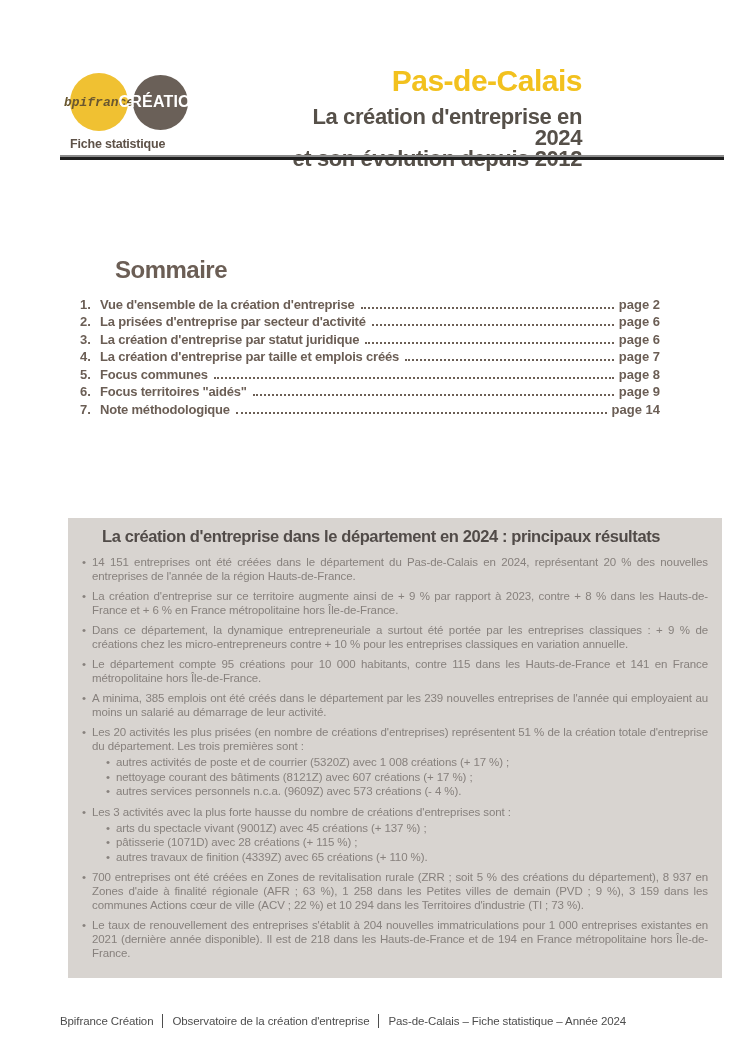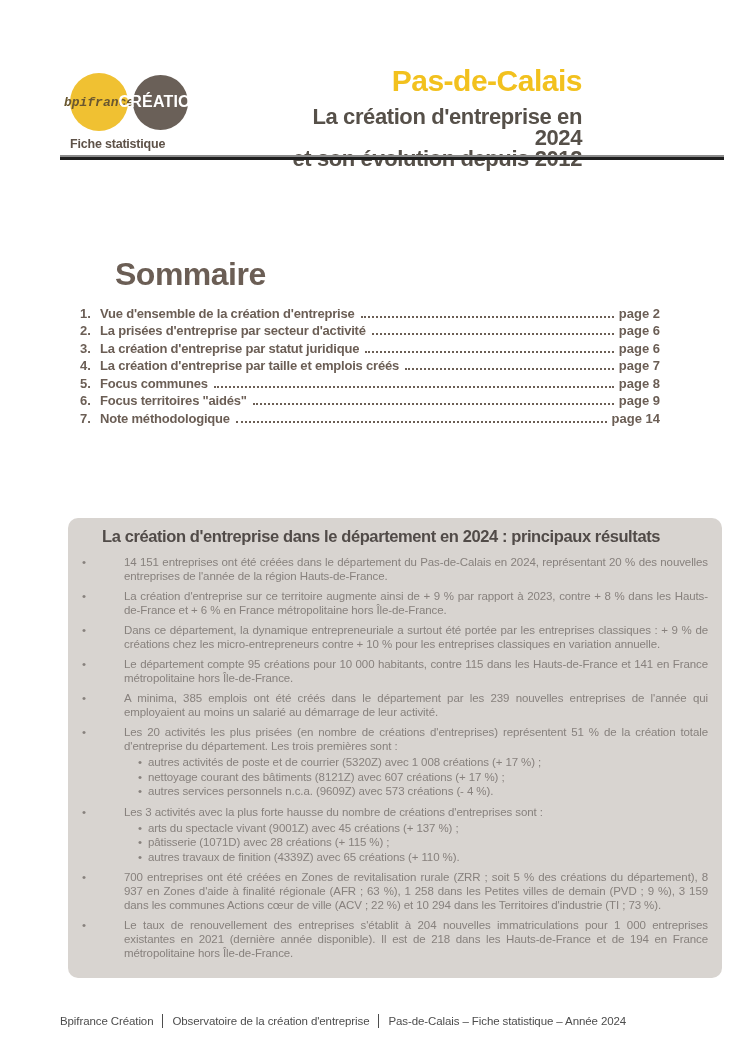--- a/index.html
+++ b/index.html
@@ -40,41 +40,41 @@
   }
 
   .double-rule {
     position:absolute; left:60px; top:155px; width:664px; height:3px;
     border-top:2px solid #8c8c8c; border-bottom:3px solid #1e1e1e; background:#ffffff;
   }
 
   
   .sommaire { position:absolute; left:80px; top:256px; width:580px; }
   .sommaire h2 {
-    font-size:32px; font-weight:bold; color:#6B5E55; letter-spacing:-0.5px;
+    font-size:24px; font-weight:bold; color:#6B5E55; letter-spacing:-0.5px;
     margin-left:35px; margin-bottom:10px;
   }
   .toc-row { display:flex; align-items:flex-end; height:17.5px; font-size:13px; font-weight:bold; color:#6B5E55; }
   .toc-num { width:20px; flex:0 0 auto; }
   .toc-label { flex:0 0 auto; letter-spacing:-0.2px; }
   .toc-dots { flex:1 1 auto; border-bottom:2px dotted #6B5E55; margin:0 5px 3px 6px; min-width:20px; }
   .toc-page { flex:0 0 auto; }
 
   
   .results-box {
     position:absolute; left:68px; top:518px; width:654px; min-height:427px;
-    background:#D8D4D0; padding:9px 14px 12px 14px;border-radius:10px;
+    background:#D8D4D0; padding:9px 14px 12px 14px;
   }
   .results-heading {
     font-size:16.5px; font-weight:bold; color:#514B48; letter-spacing:-0.4px;
     margin-left:20px; margin-bottom:9px;
   }
   .bullet { display:flex; font-size:11.5px; line-height:14px; color:#87817D; margin-bottom:6px; letter-spacing:-0.1px; }
   .bullet-marker { flex:0 0 10px; }
-  .bullet-body { flex:1; text-align:justify;margin-left:32px; }
+  .bullet-body { flex:1; text-align:justify; }
   .subs { margin-top:2px; margin-left:14px; }
   .sub-bullet { display:flex; font-size:11.5px; line-height:14.5px; color:#87817D; }
   .sub-marker { flex:0 0 10px; }
   .sub-text { flex:1; }
 
   
   .footer {
     position:absolute; left:60px; top:1014px; width:660px;
     display:flex; align-items:center; font-size:11.5px; color:#4D4D4D; letter-spacing:-0.1px;
   }

